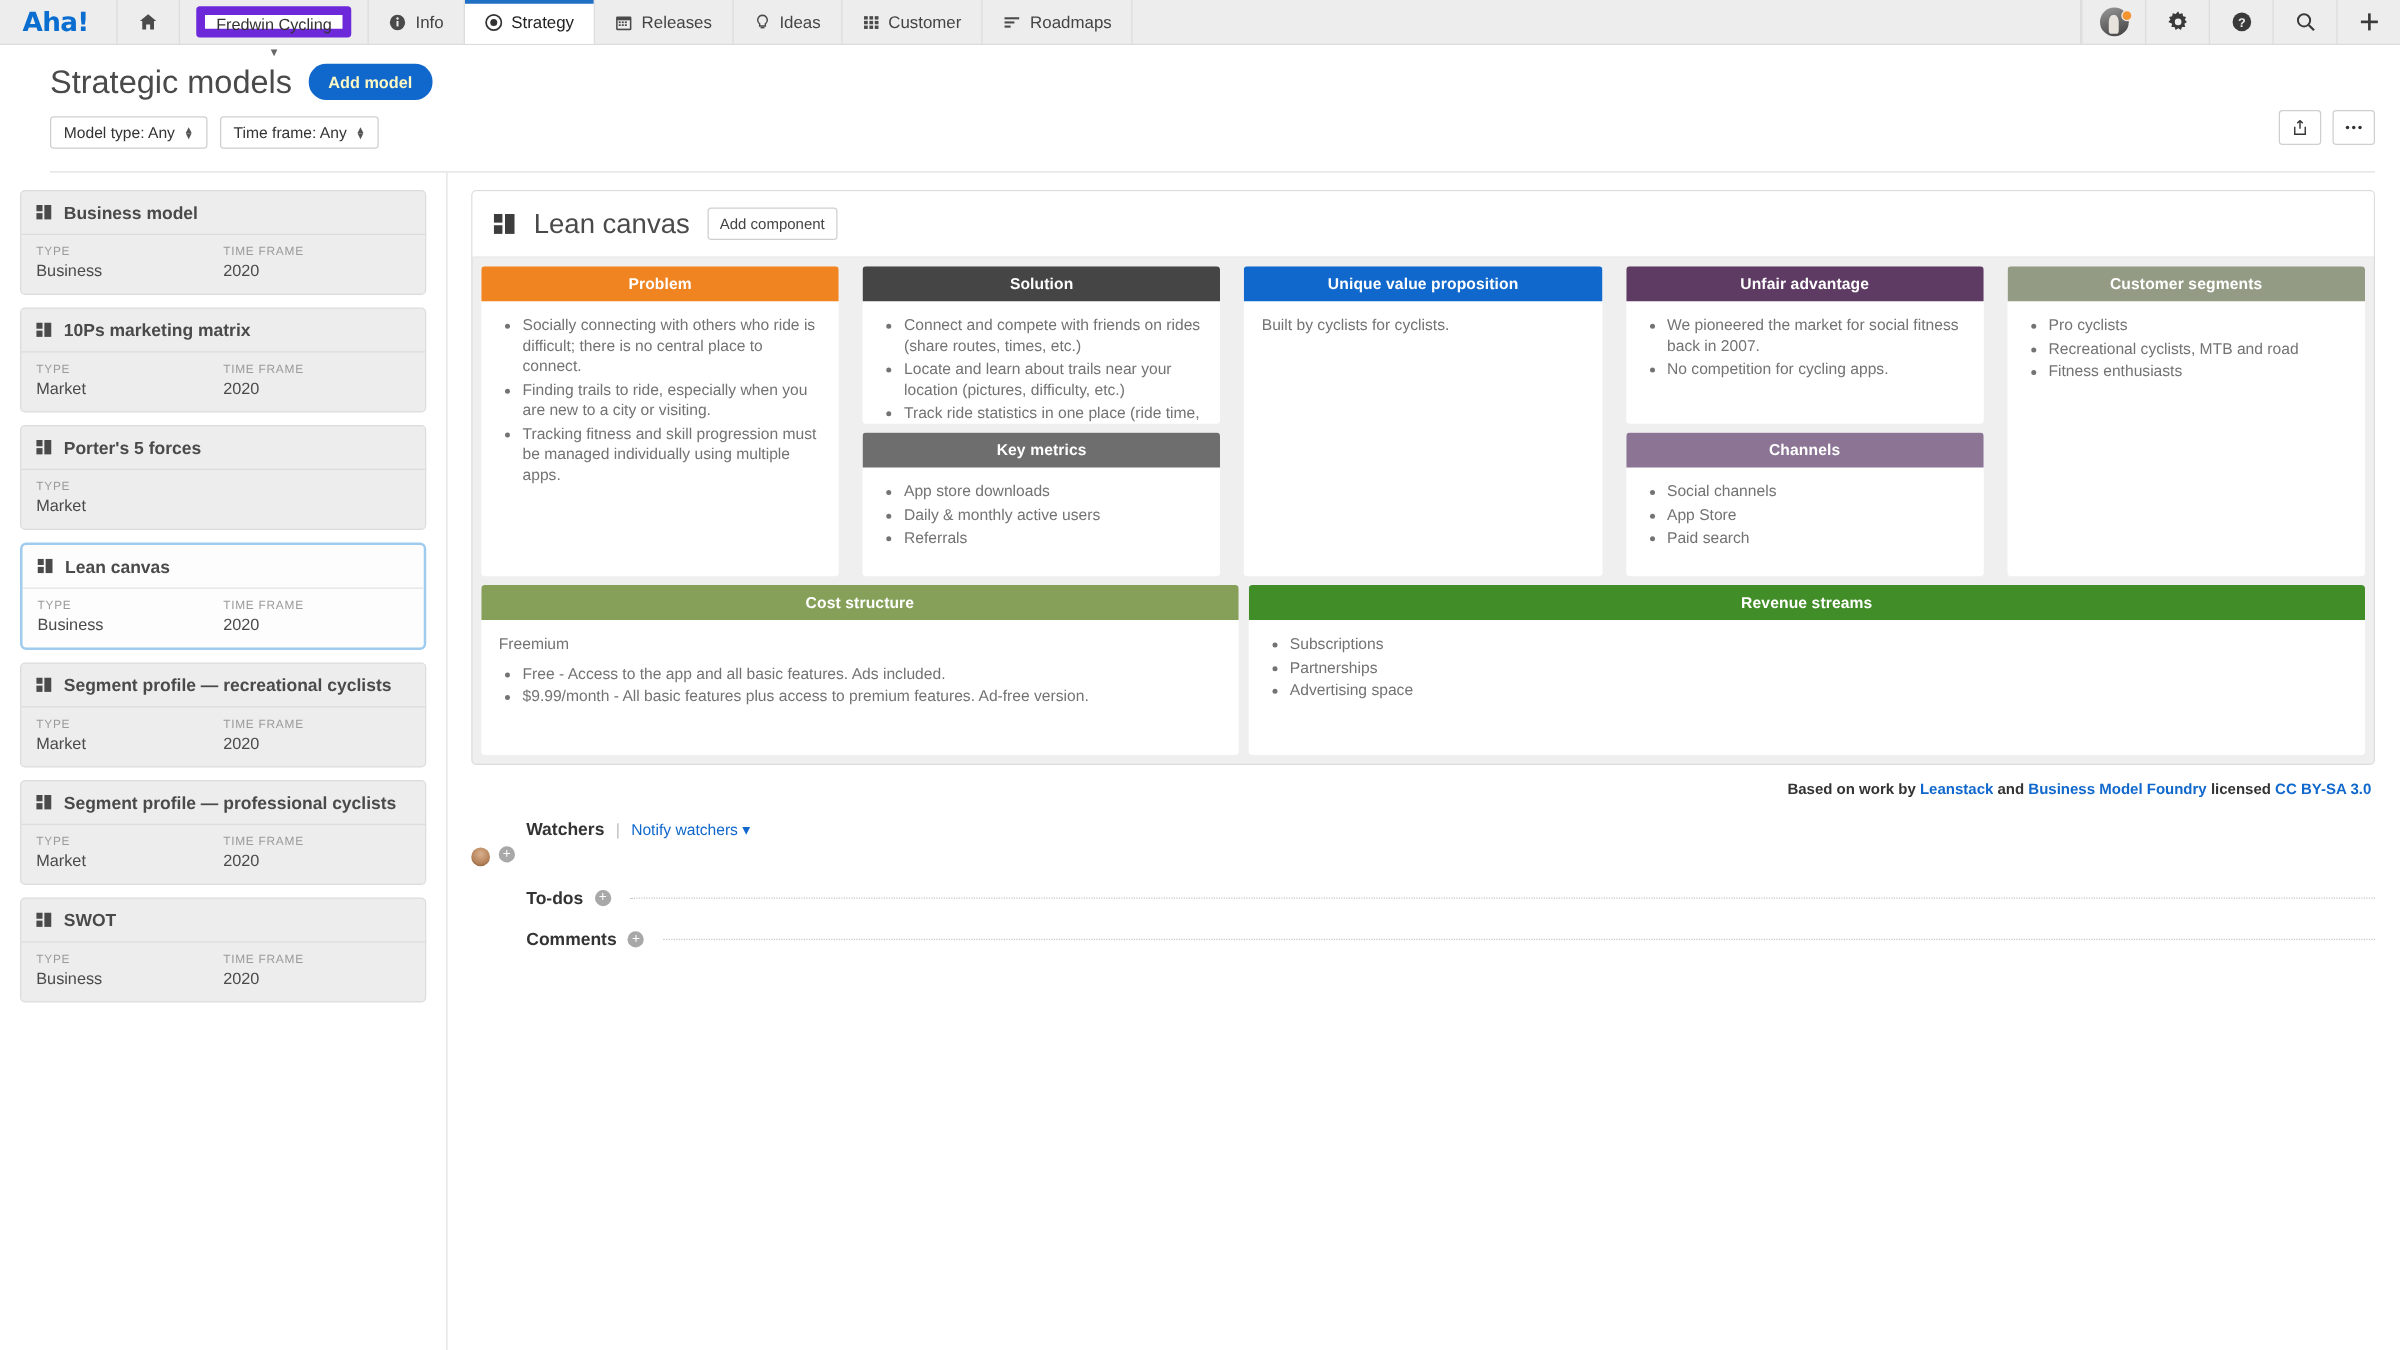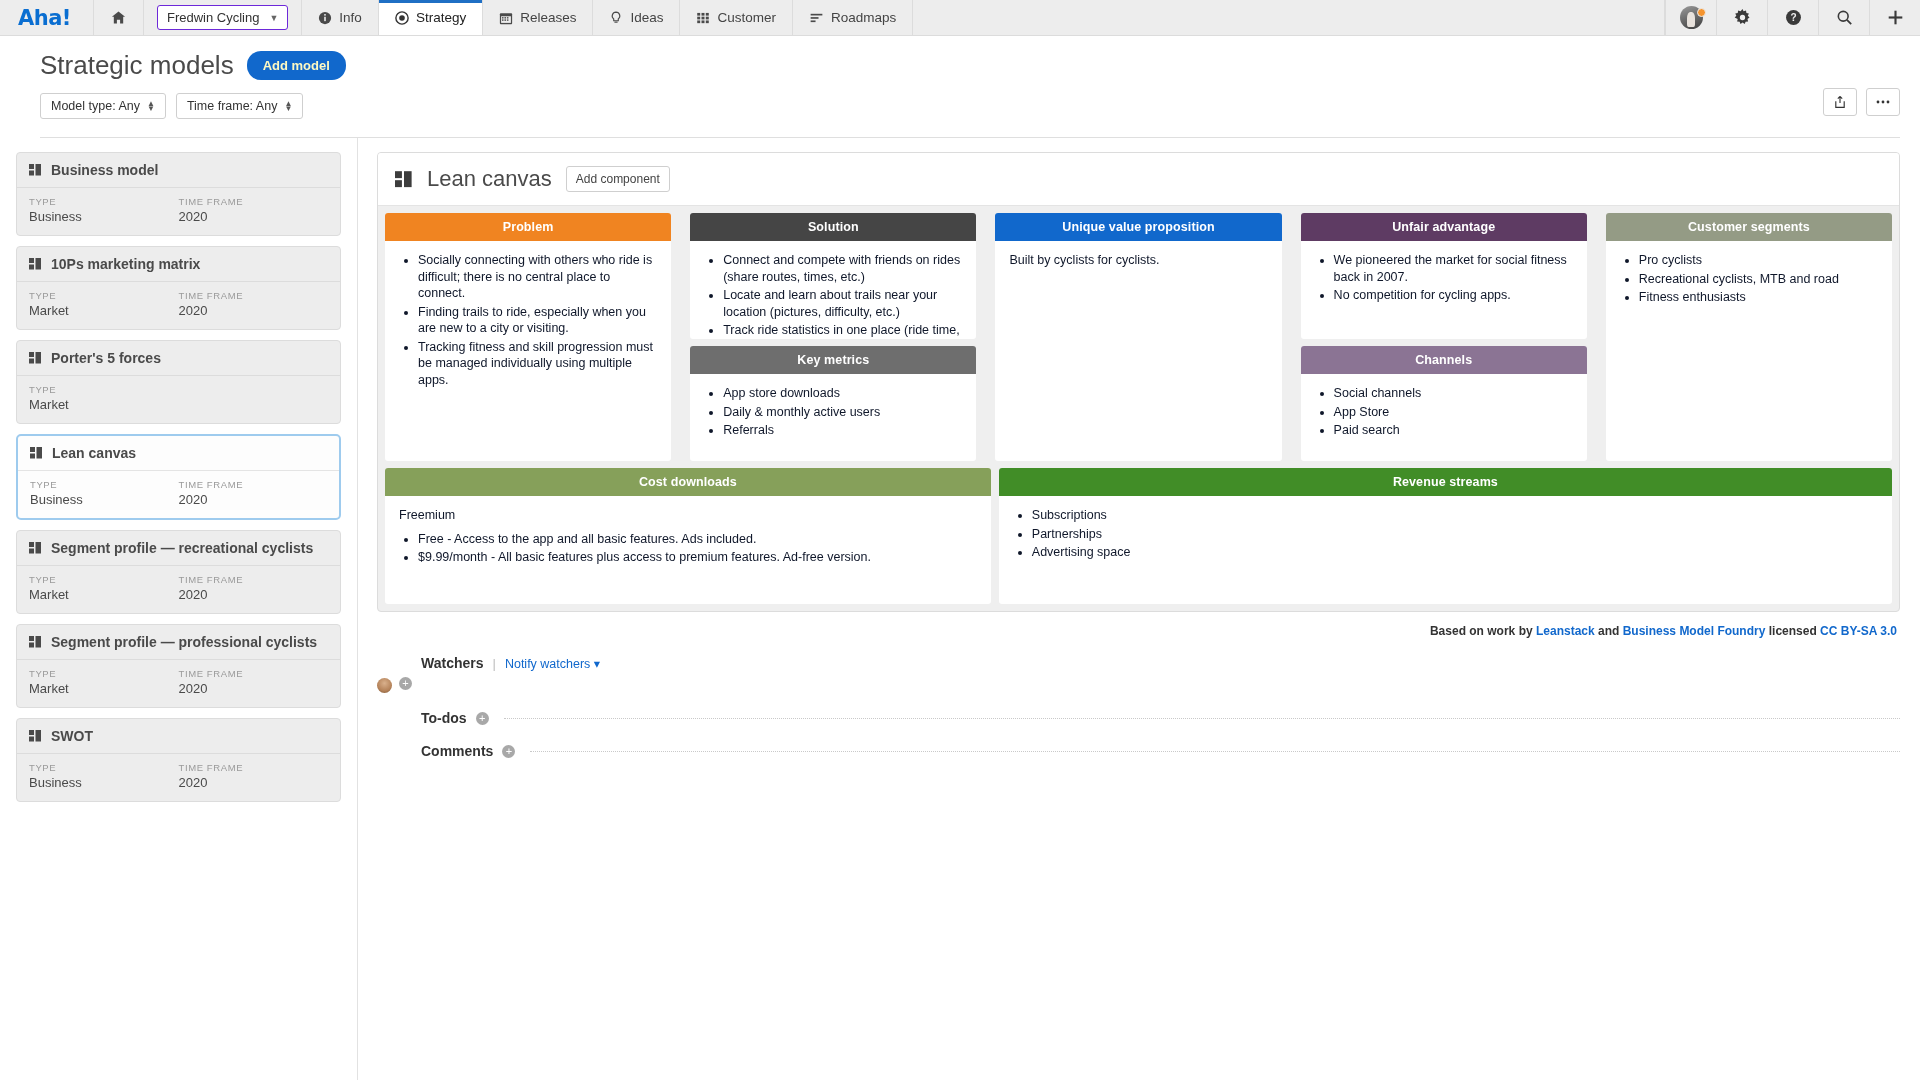--- a/index.html
+++ b/index.html
@@ -38,23 +38,24 @@
     position: relative;
   }
   .nav-item.home { padding: 0 17px; }
   .nav-item.active {
     background: #ffffff;
     box-shadow: inset 0 3px 0 0 #1f6fc4;
     color: #222;
   }
   .proj-select {
     display: flex; align-items: center; gap: 10px;
-    background: #fff; border: 1px solid #6d28d9; border-radius: 3px;
+    background: #fff; border: 7px solid #6d28d9; border-radius: 3px;
     height: 25px; padding: 0 9px; font-size: 13px; color: #333;
     cursor: pointer;
+    flex-direction: column;
   }
   .proj-wrap { display:flex; align-items:center; padding: 0 13px; border-right: 1px solid #dcdcdc;}
   .caret-sm { font-size: 9px; color: #666; }
   .nav-spacer { flex: 1; border-right: 1px solid #dcdcdc; }
   .nav-right { display: flex; align-items: stretch; }
   .nav-icon-cell {
     width: 51px; display: flex; align-items: center; justify-content: center;
     border-left: 1px solid #dcdcdc; cursor: pointer; position: relative;
   }
   .avatar-sm {
@@ -163,21 +164,21 @@
   .col { display: flex; flex-direction: column; gap: 7px; flex: 1; min-width: 0; }
   .block {
     background: #fff; border-radius: 3px; overflow: hidden;
     display: flex; flex-direction: column;
   }
   .block-head {
     text-align: center; color: #fff; font-size: 12.5px; font-weight: bold;
     padding: 7px 6px; letter-spacing: 0.1px;
   }
   .block-body {
-    padding: 11px 14px 12px 14px; font-size: 12.5px; color: #0f172a; line-height: 1.32;
+    padding: 11px 14px 12px 14px; font-size: 12.5px; color: #737373; line-height: 1.32;
   }
   .block-body ul { padding-left: 19px; }
   .block-body li { margin-bottom: 2px; }
   .block-body p.plain { margin-bottom: 7px; }
   .h-half-top { height: 126px; }
   .h-half-bot { height: 115px; }
   .h-full { height: 248px; }
   .bottom-row { display: flex; gap: 8px; padding: 7px; }
   .bottom-block { border-radius: 3px; overflow: hidden; background: #fff; height: 136px; display:flex; flex-direction:column;}
 
@@ -611,21 +612,21 @@
                 <li>Recreational cyclists, MTB and road</li>
                 <li>Fitness enthusiasts</li>
               </ul>
             </div>
           </div>
         </div>
       </div>
 
       <div class="bottom-row">
         <div class="bottom-block" style="flex:0 0 40.2%">
-          <div class="block-head" style="background:#86A05A">Cost downloads</div>
+          <div class="block-head" style="background:#86A05A">Cost structure</div>
           <div class="block-body">
             <p class="plain">Freemium</p>
             <ul>
               <li>Free - Access to the app and all basic features. Ads included.</li>
               <li>$9.99/month - All basic features plus access to premium features. Ad-free version.</li>
             </ul>
           </div>
         </div>
         <div class="bottom-block" style="flex:1">
           <div class="block-head" style="background:#418D27">Revenue streams</div>

